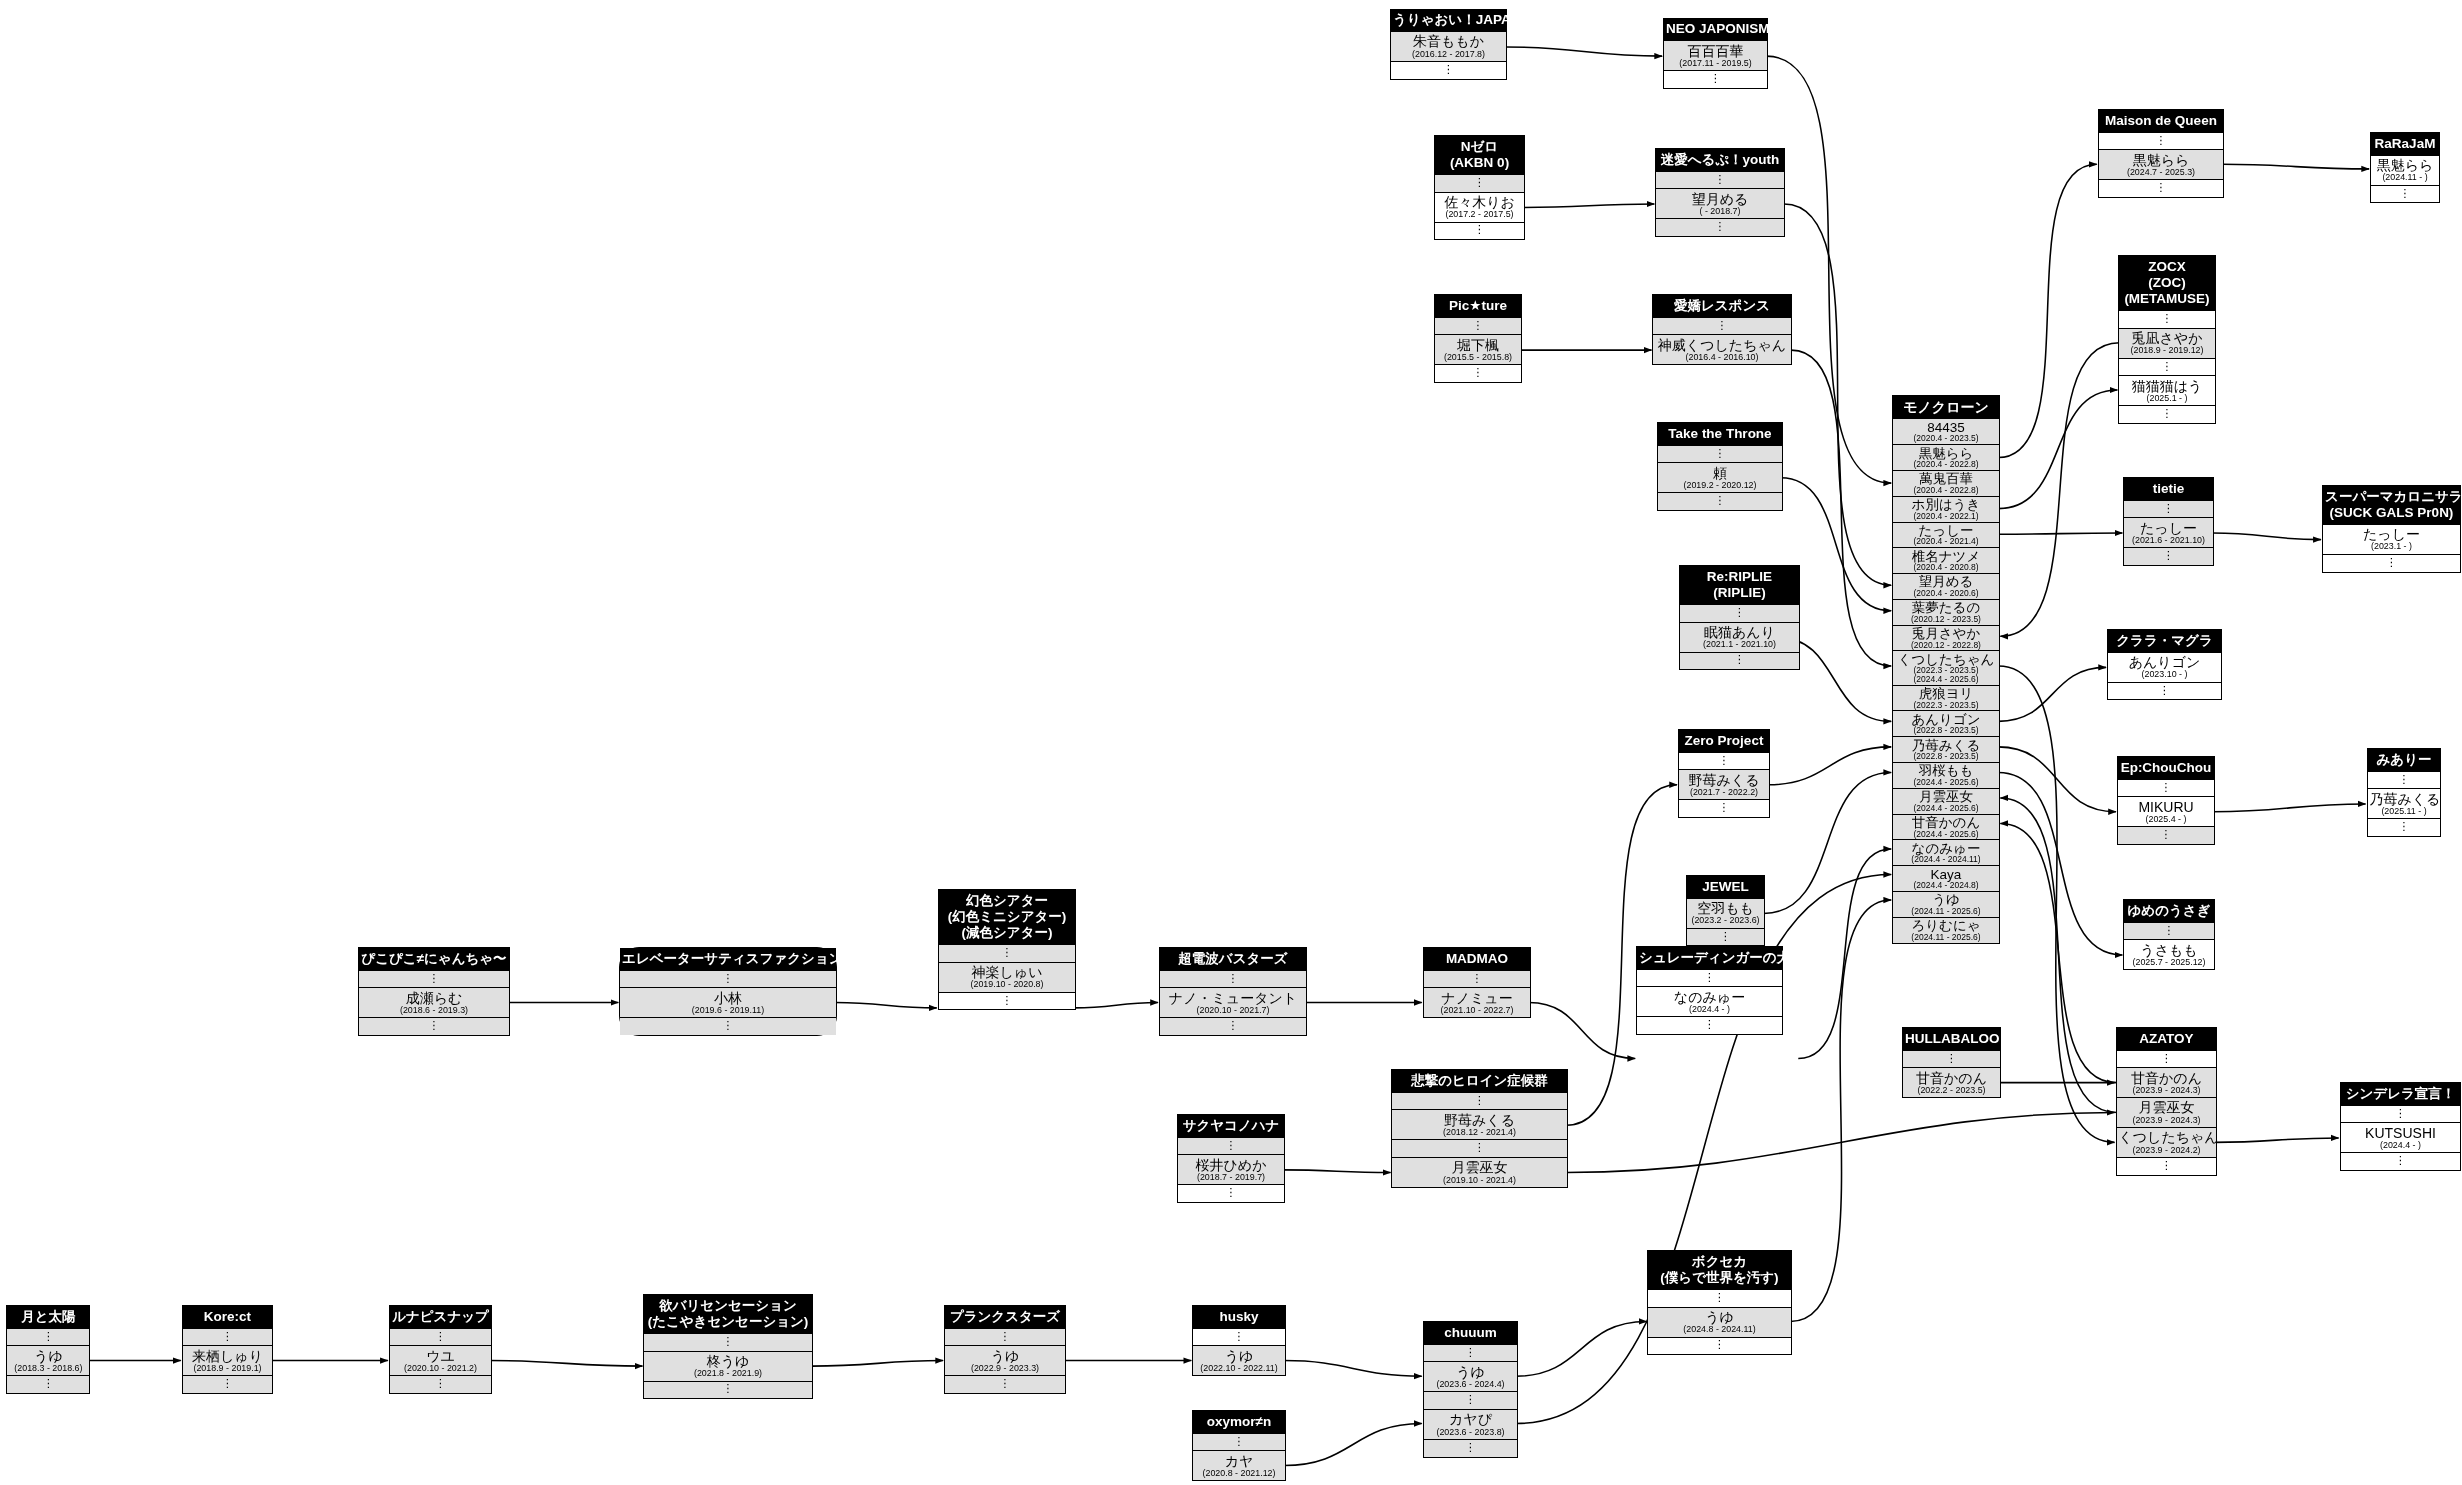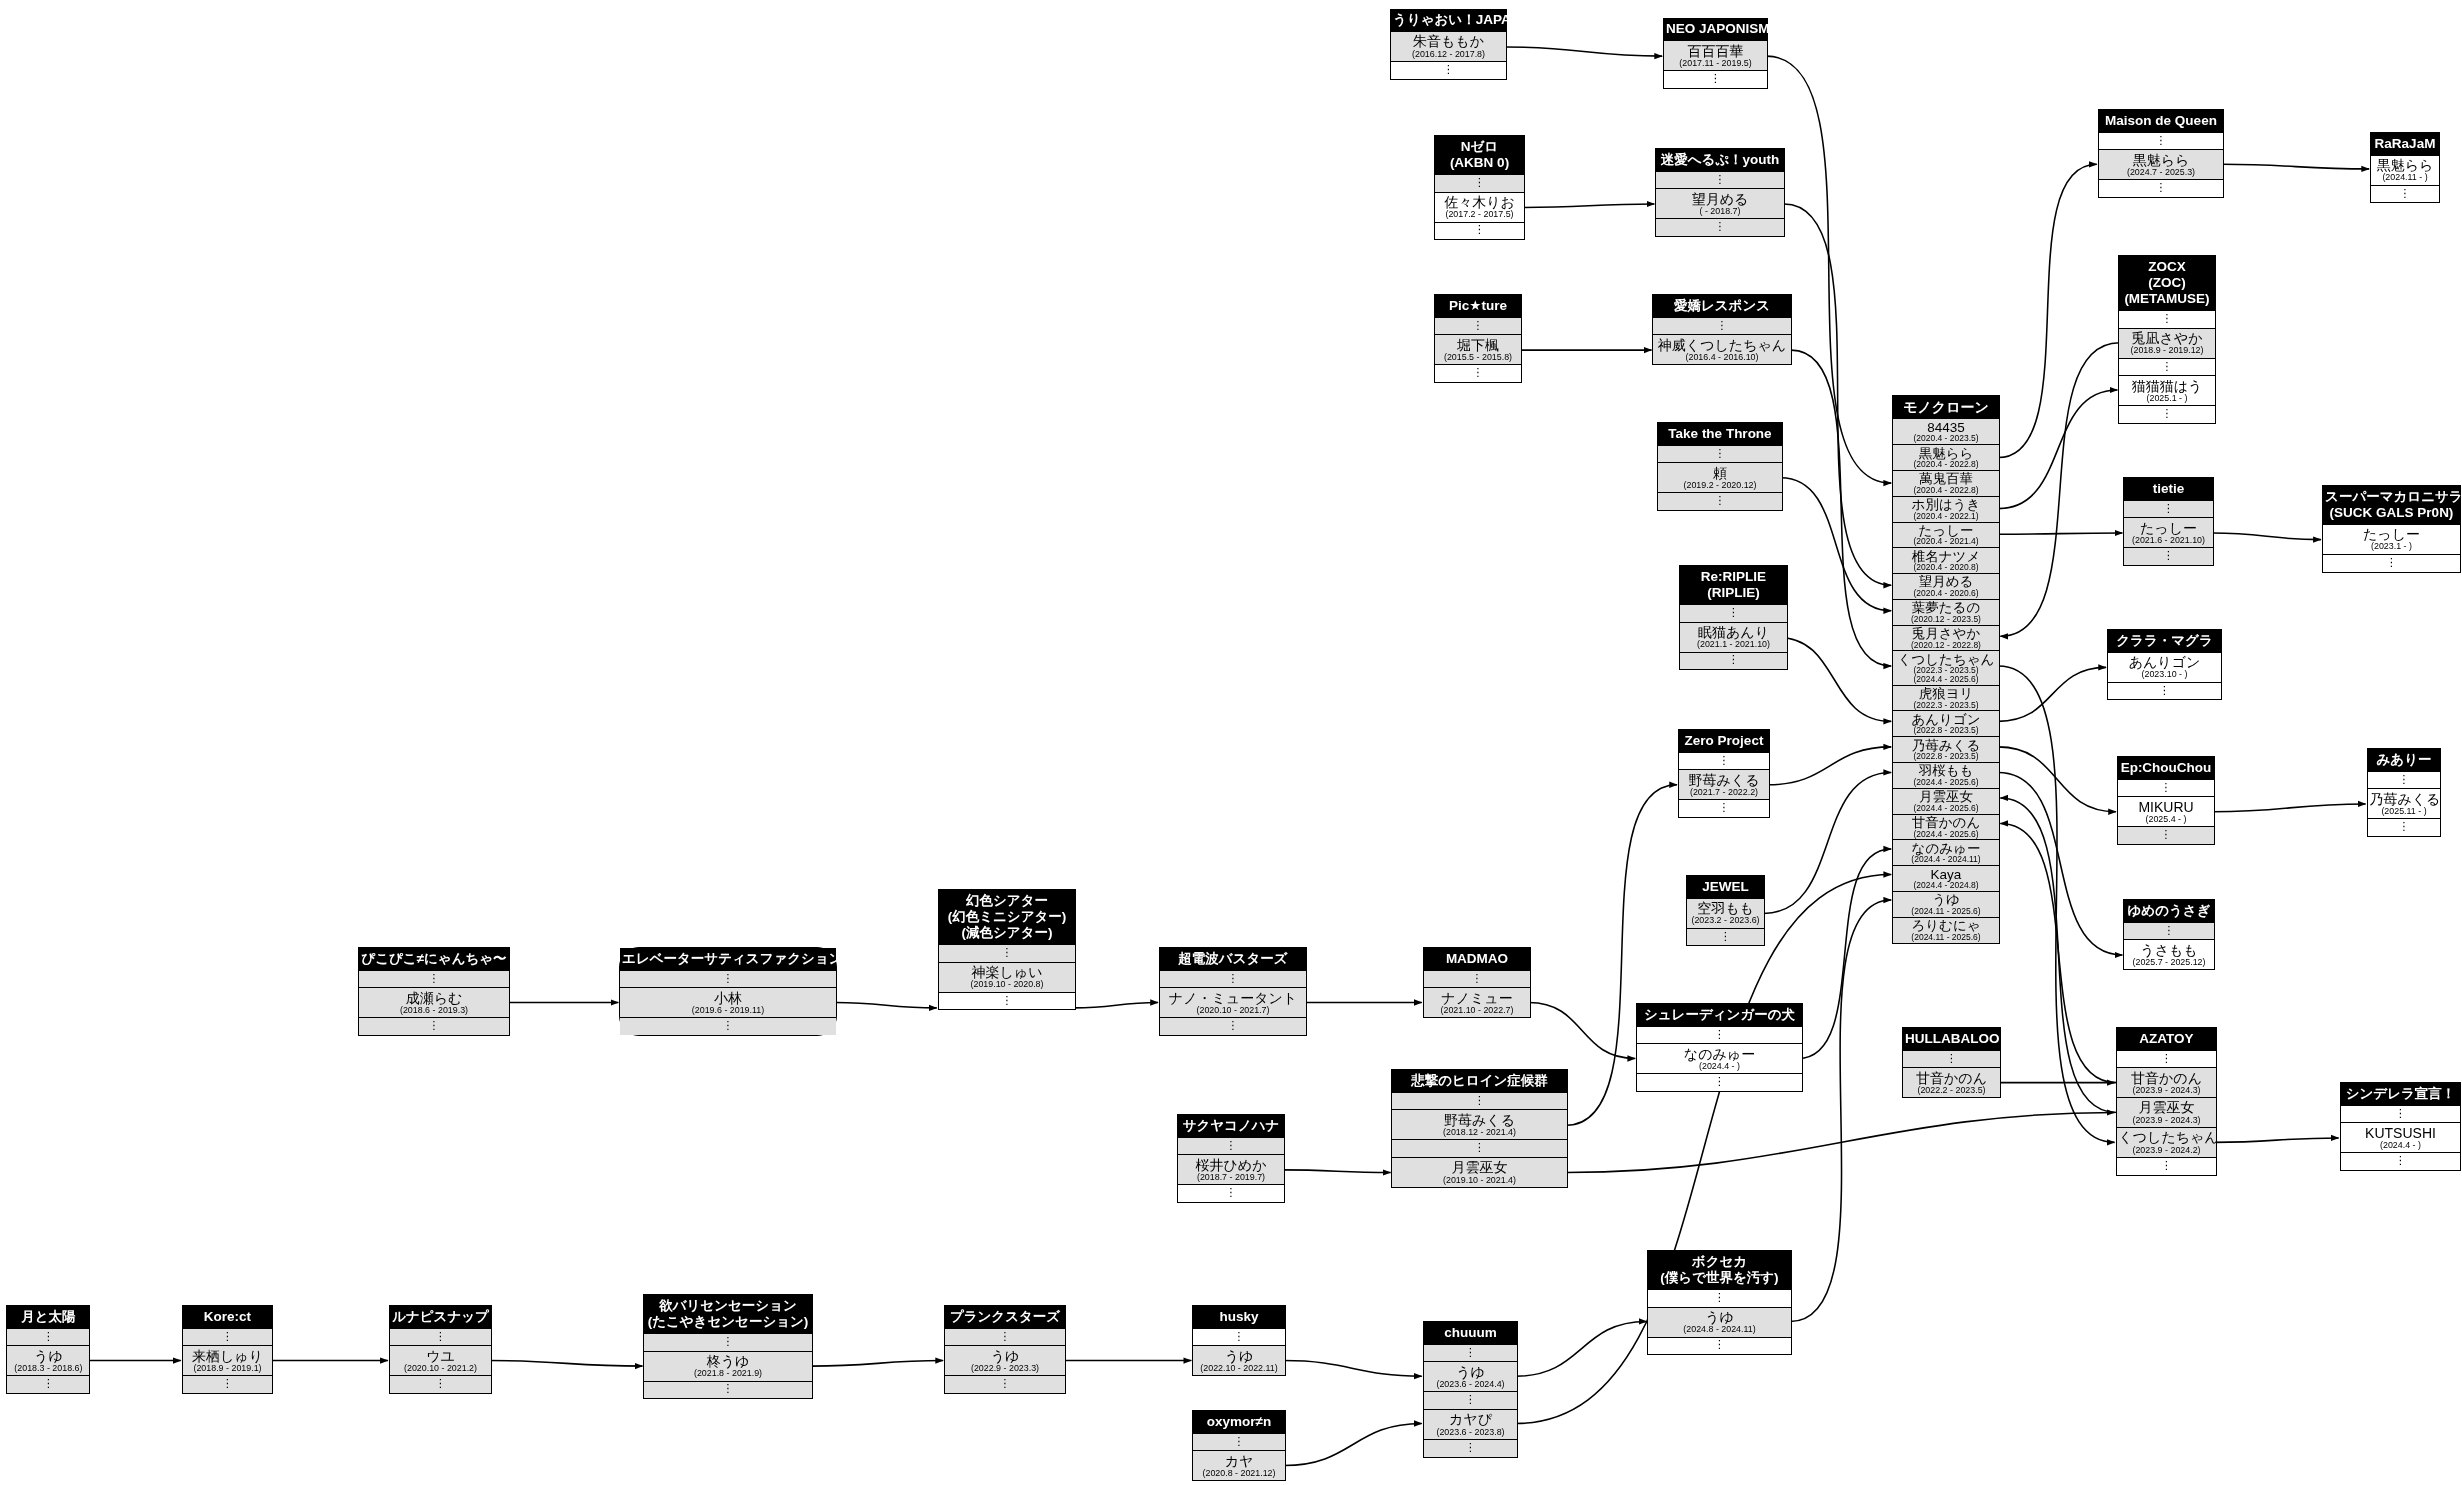--- a/index.html
+++ b/index.html
@@ -149,21 +149,21 @@
       <div class="title">
         <div class="tline">Take the Throne</div>
       </div>
       <div class="row shaded dots" id="row-take_the_throne-0">⋮</div>
       <div class="row shaded" id="row-take_the_throne-1">
         <div class="mname">頼</div>
         <div class="mdates">(2019.2 - 2020.12)</div>
       </div>
       <div class="row shaded dots" id="row-take_the_throne-2">⋮</div>
     </div>
-    <div class="node" style="left: 1679px; top: 565px; width: 109px;">
+    <div class="node" style="left: 1679px; top: 565px; width: 121px;">
       <div class="title">
         <div class="tline">Re:RIPLIE</div>
         <div class="tline">(RIPLIE)</div>
       </div>
       <div class="row shaded dots" id="row-re_riplie-0">⋮</div>
       <div class="row shaded" id="row-re_riplie-1">
         <div class="mname">眠猫あんり</div>
         <div class="mdates">(2021.1 - 2021.10)</div>
       </div>
       <div class="row shaded dots" id="row-re_riplie-2">⋮</div>
@@ -411,21 +411,21 @@
     <div class="node" style="left: 1686px; top: 875px; width: 79px;">
       <div class="title">
         <div class="tline">JEWEL</div>
       </div>
       <div class="row shaded" id="row-jewel-0">
         <div class="mname">空羽もも</div>
         <div class="mdates">(2023.2 - 2023.6)</div>
       </div>
       <div class="row shaded dots" id="row-jewel-1">⋮</div>
     </div>
-    <div class="node" style="left: 1636px; top: 1003px; width: 167px;">
+    <div class="node" style="left: 1636px; top: 946px; width: 147px;">
       <div class="title">
         <div class="tline">シュレーディンガーの犬</div>
       </div>
       <div class="row plain dots" id="row-schrodinger_dog-0">⋮</div>
       <div class="row plain" id="row-schrodinger_dog-1">
         <div class="mname">なのみゅー</div>
         <div class="mdates">(2024.4 - )</div>
       </div>
       <div class="row plain dots" id="row-schrodinger_dog-2">⋮</div>
     </div>

